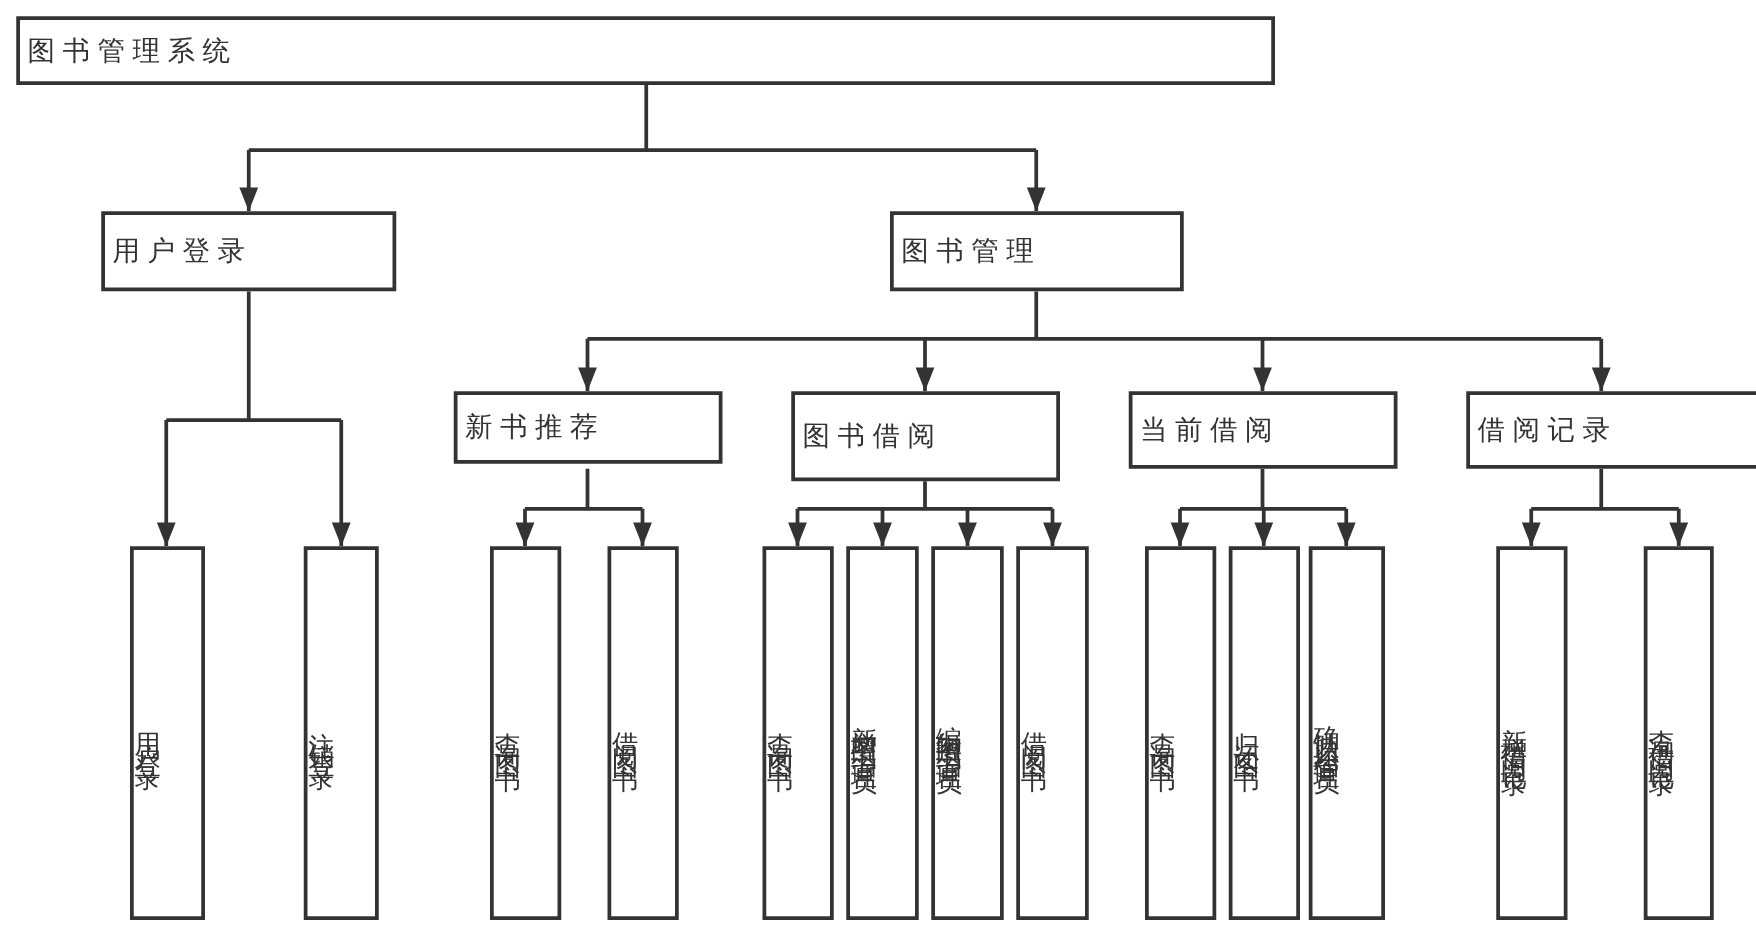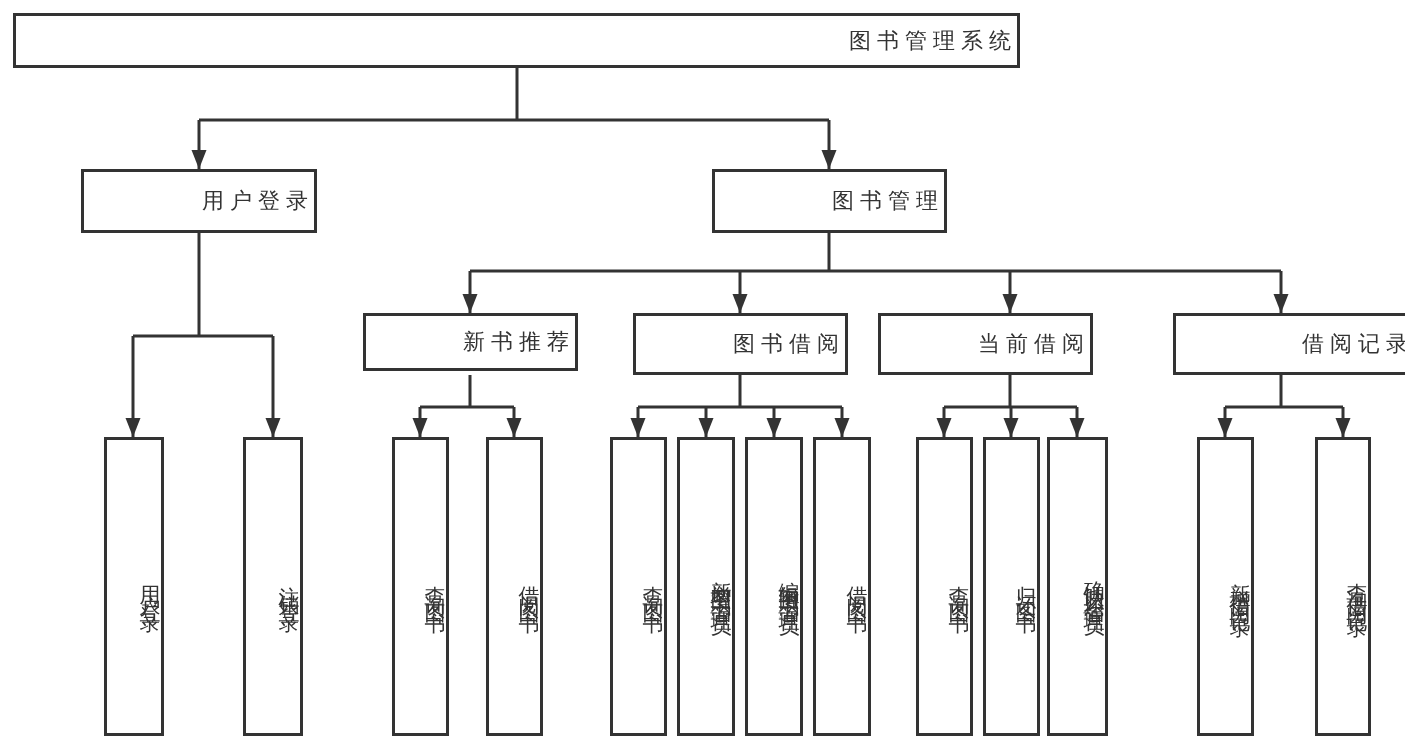--- a/index.html
+++ b/index.html
@@ -21,21 +21,21 @@
     top: 0;
     z-index: 1;
   }
   .node {
     position: absolute;
     box-sizing: border-box;
     border: 3px solid #333333;
     background: #ffffff;
     display: flex;
     align-items: center;
-    justify-content: flex-end;
+    justify-content: flex-start;
     z-index: 2;
     color: #333333;
   }
   .node .h-label {
     font-size: 22px;
     letter-spacing: 6px;
     text-indent: 6px;
     white-space: nowrap;
   }
   .node .v-label {
@@ -103,31 +103,31 @@
     <line x1="1343" y1="407" x2="1343" y2="437" stroke="#333333" stroke-width="3" marker-end="url(#arw)"></line>
   </svg>
 
   <div class="node" style="left:13px; top:13px; width:1007px; height:55px;">
     <span class="h-label">图书管理系统</span>
   </div>
 
   <div class="node" style="left:81px; top:169px; width:236px; height:64px;">
     <span class="h-label">用户登录</span>
   </div>
-  <div class="node" style="left:712px; top:169px; width:235px; height:64px;padding-left:40px;">
+  <div class="node" style="left:712px; top:169px; width:235px; height:64px;">
     <span class="h-label">图书管理</span>
   </div>
 
   <div class="node" style="left:363px; top:313px; width:215px; height:58px;">
     <span class="h-label">新书推荐</span>
   </div>
-  <div class="node" style="left:633px; top:313px; width:215px; height:62px;">
+  <div class="node" style="left:633px; top:313px; width:215px; height:72px;">
     <span class="h-label">图书借阅</span>
   </div>
-  <div class="node" style="left:878px; top:313px; width:215px; height:62px;">
+  <div class="node" style="left:903px; top:313px; width:215px; height:62px;">
     <span class="h-label">当前借阅</span>
   </div>
   <div class="node" style="left:1173px; top:313px; width:244px; height:62px;">
     <span class="h-label">借阅记录</span>
   </div>
 
   <div class="node" style="left:104px; top:437px; width:60px; height:299px;">
     <span class="v-label">用户登录</span>
   </div>
   <div class="node" style="left:243px; top:437px; width:60px; height:299px;">

